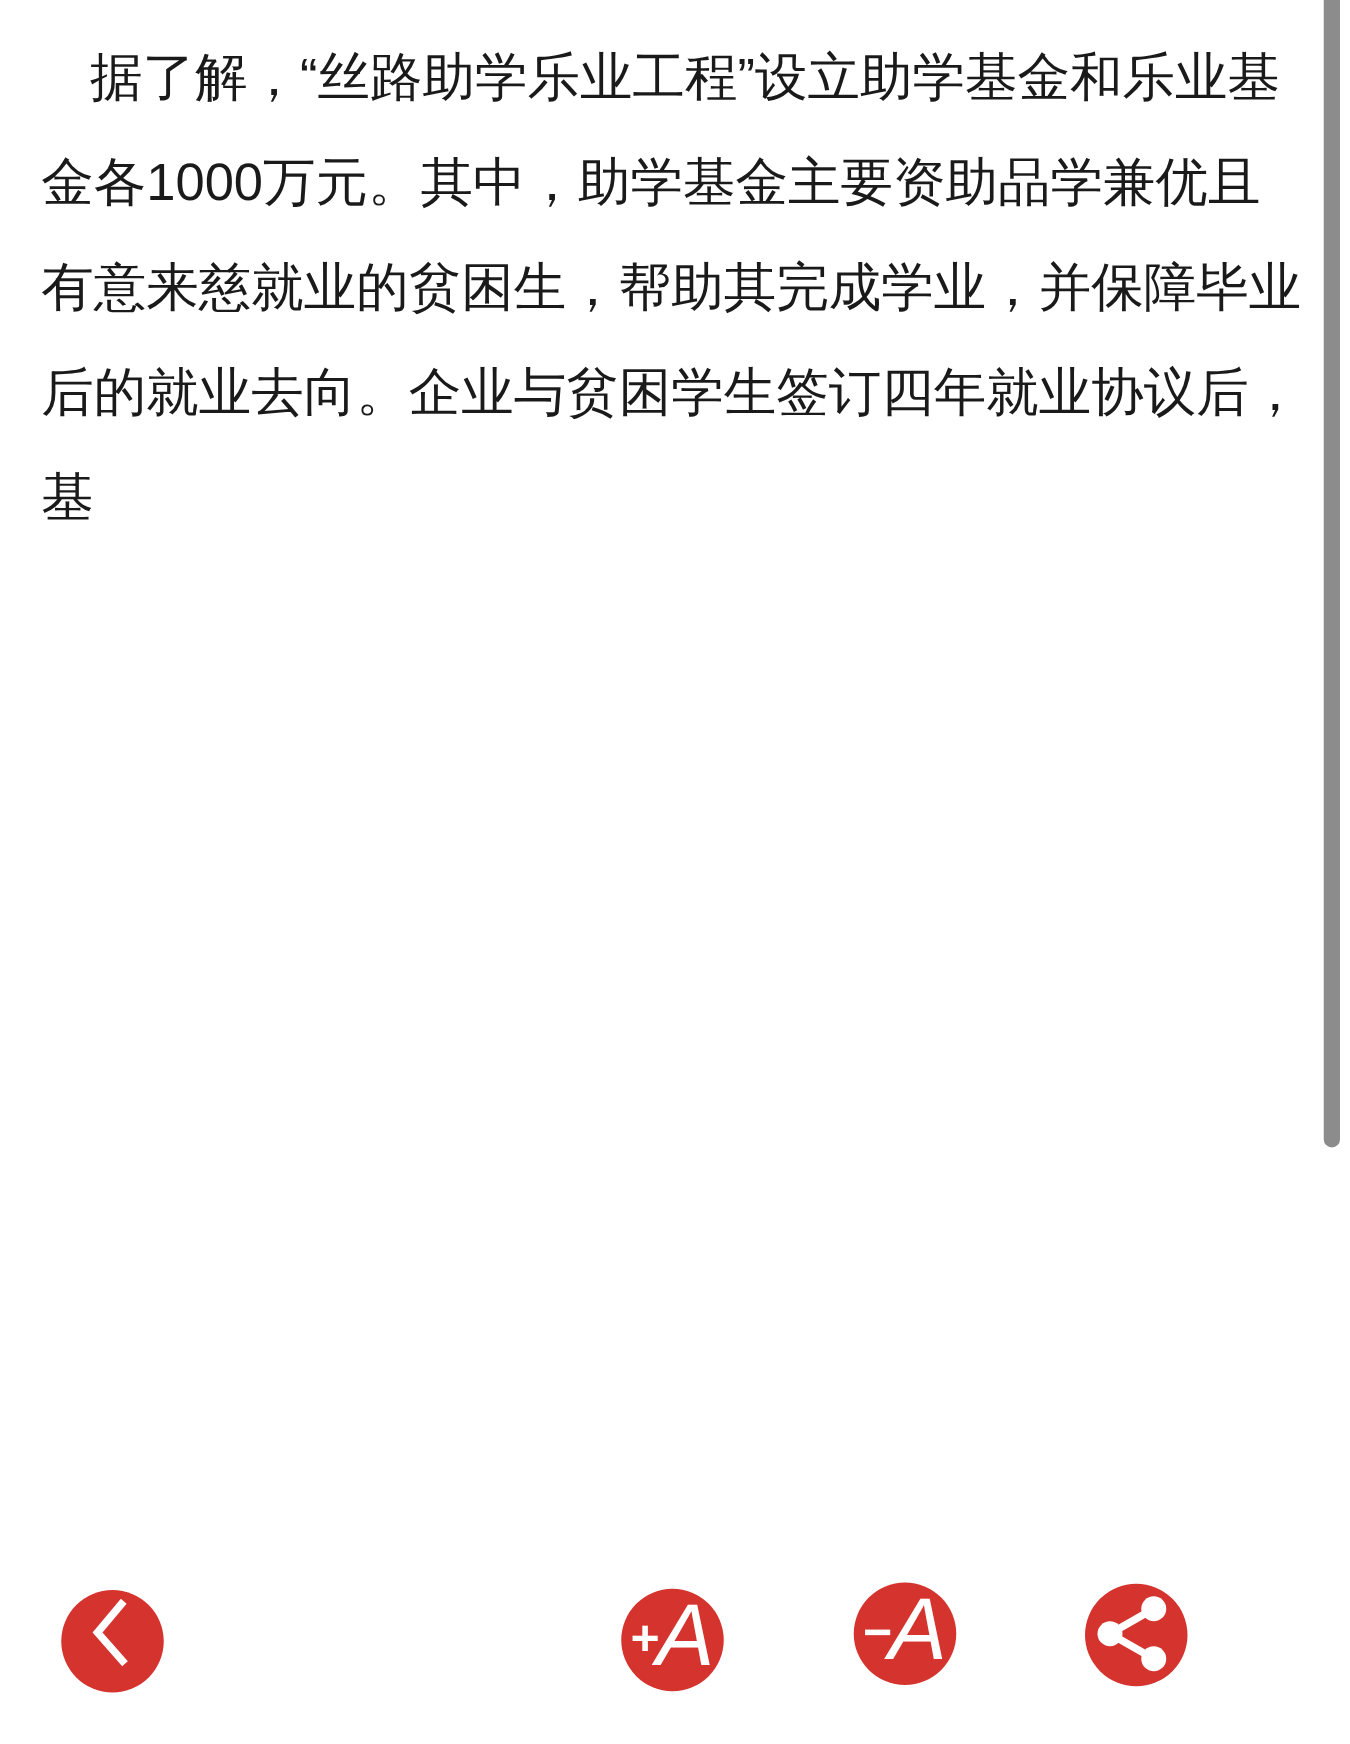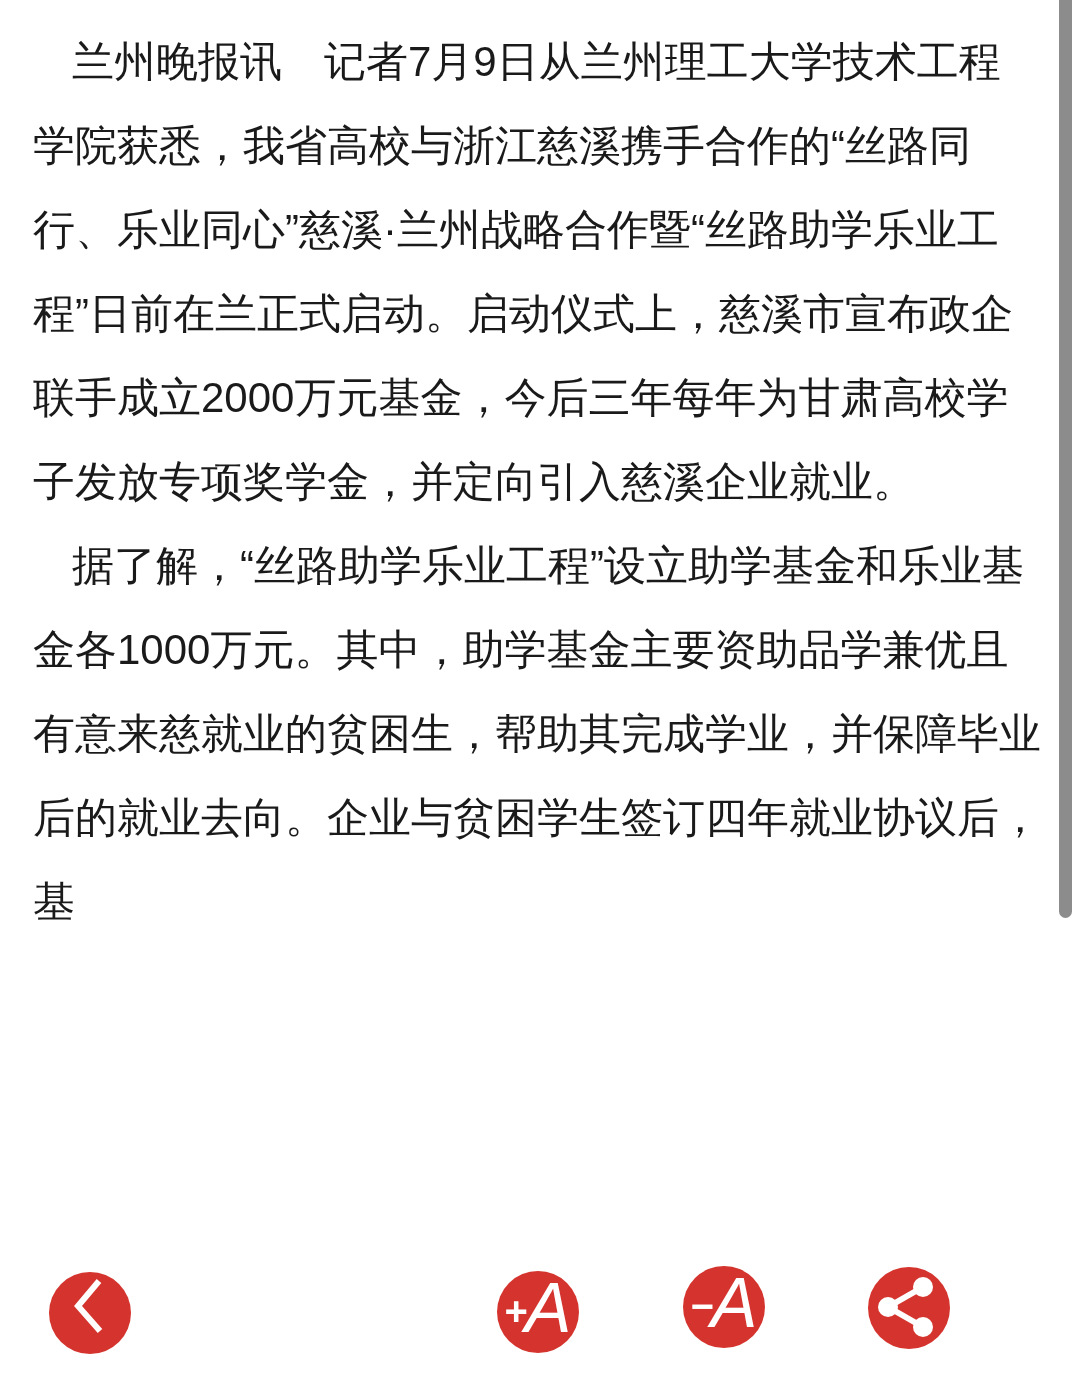--- a/index.html
+++ b/index.html
@@ -75,21 +75,20 @@
     font-weight: 400;
     margin-top: -8px;
   }
 </style>
 </head>
 <body>
 
 <div class="page">
 
   <div class="article">
-    <p>兰州晚报讯　记者7月9日从兰州理工大学技术工程学院获悉，我省高校与浙江慈溪携手合作的“丝路同行、乐业同心”慈溪·兰州战略合作暨“丝路助学乐业工程”日前在兰正式启动。启动仪式上，慈溪市宣布政企联手成立2000万元基金，今后三年每年为甘肃高校学子发放专项奖学金，并定向引入慈溪企业就业。</p>
     <p>据了解，“丝路助学乐业工程”设立助学基金和乐业基金各1000万元。其中，助学基金主要资助品学兼优且有意来慈就业的贫困生，帮助其完成学业，并保障毕业后的就业去向。企业与贫困学生签订四年就业协议后，基</p>
   </div>
 
   <div class="scrollbar-thumb"></div>
 
   <button class="fab fab-back">
     <svg width="82" height="82" viewBox="0 0 82 82">
       <polyline points="50,9 29,34 51,59" fill="none" stroke="#ffffff" stroke-width="6" stroke-linecap="butt" stroke-linejoin="miter"></polyline>
     </svg>
   </button>

